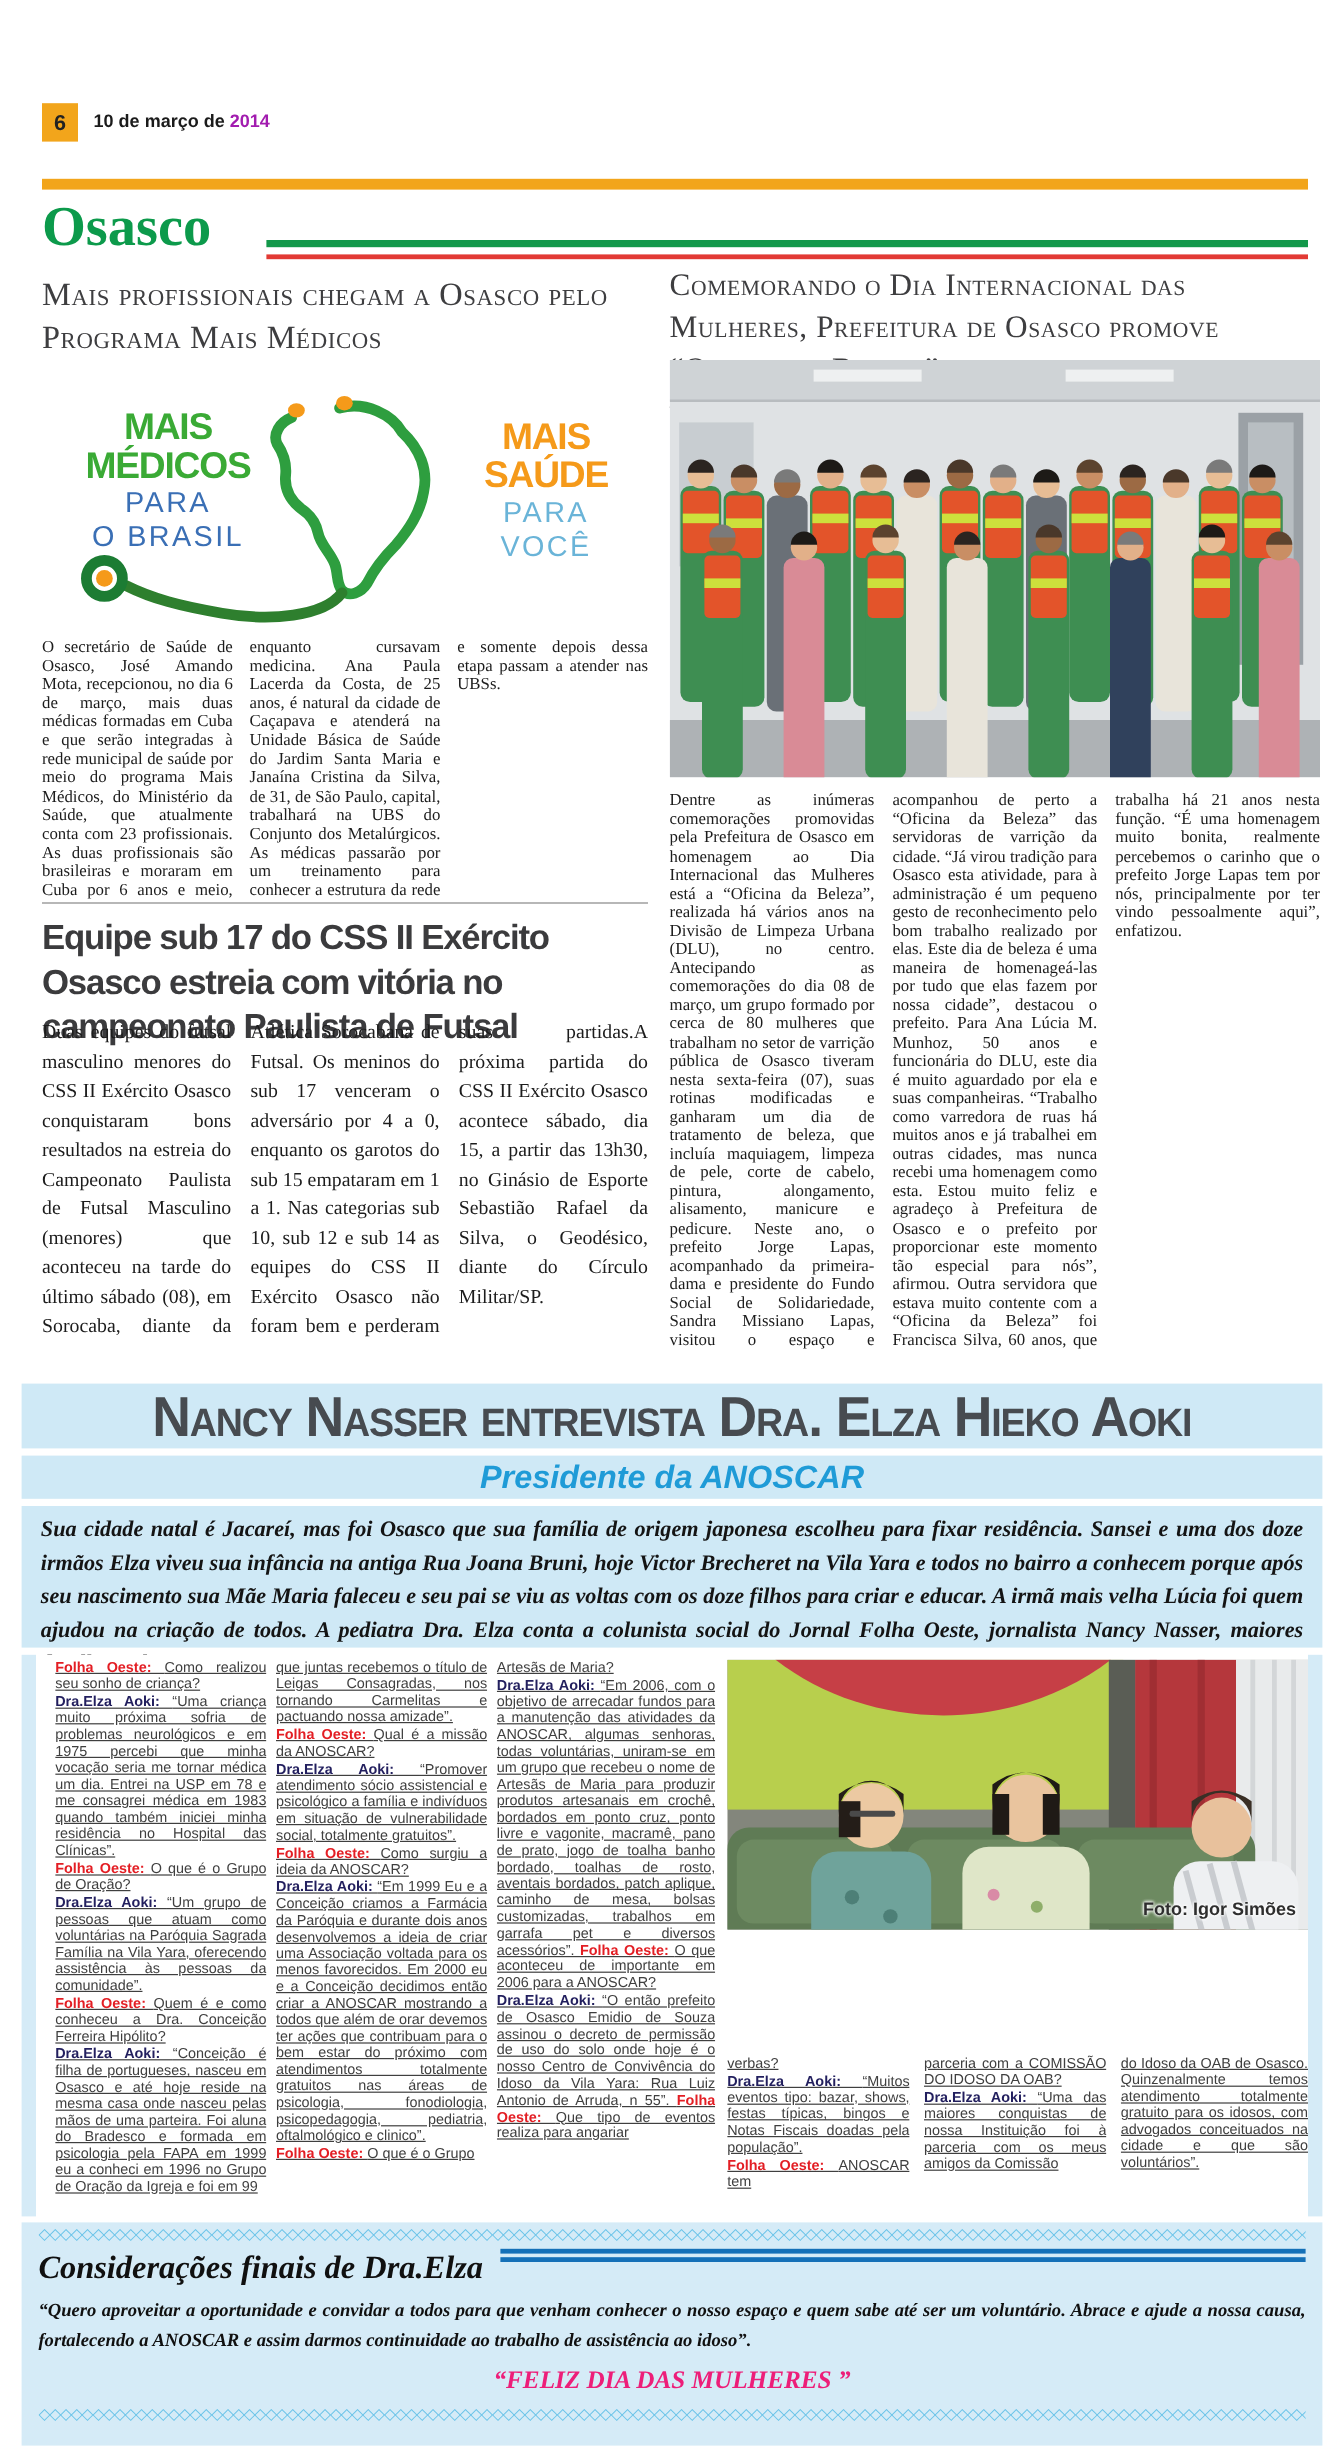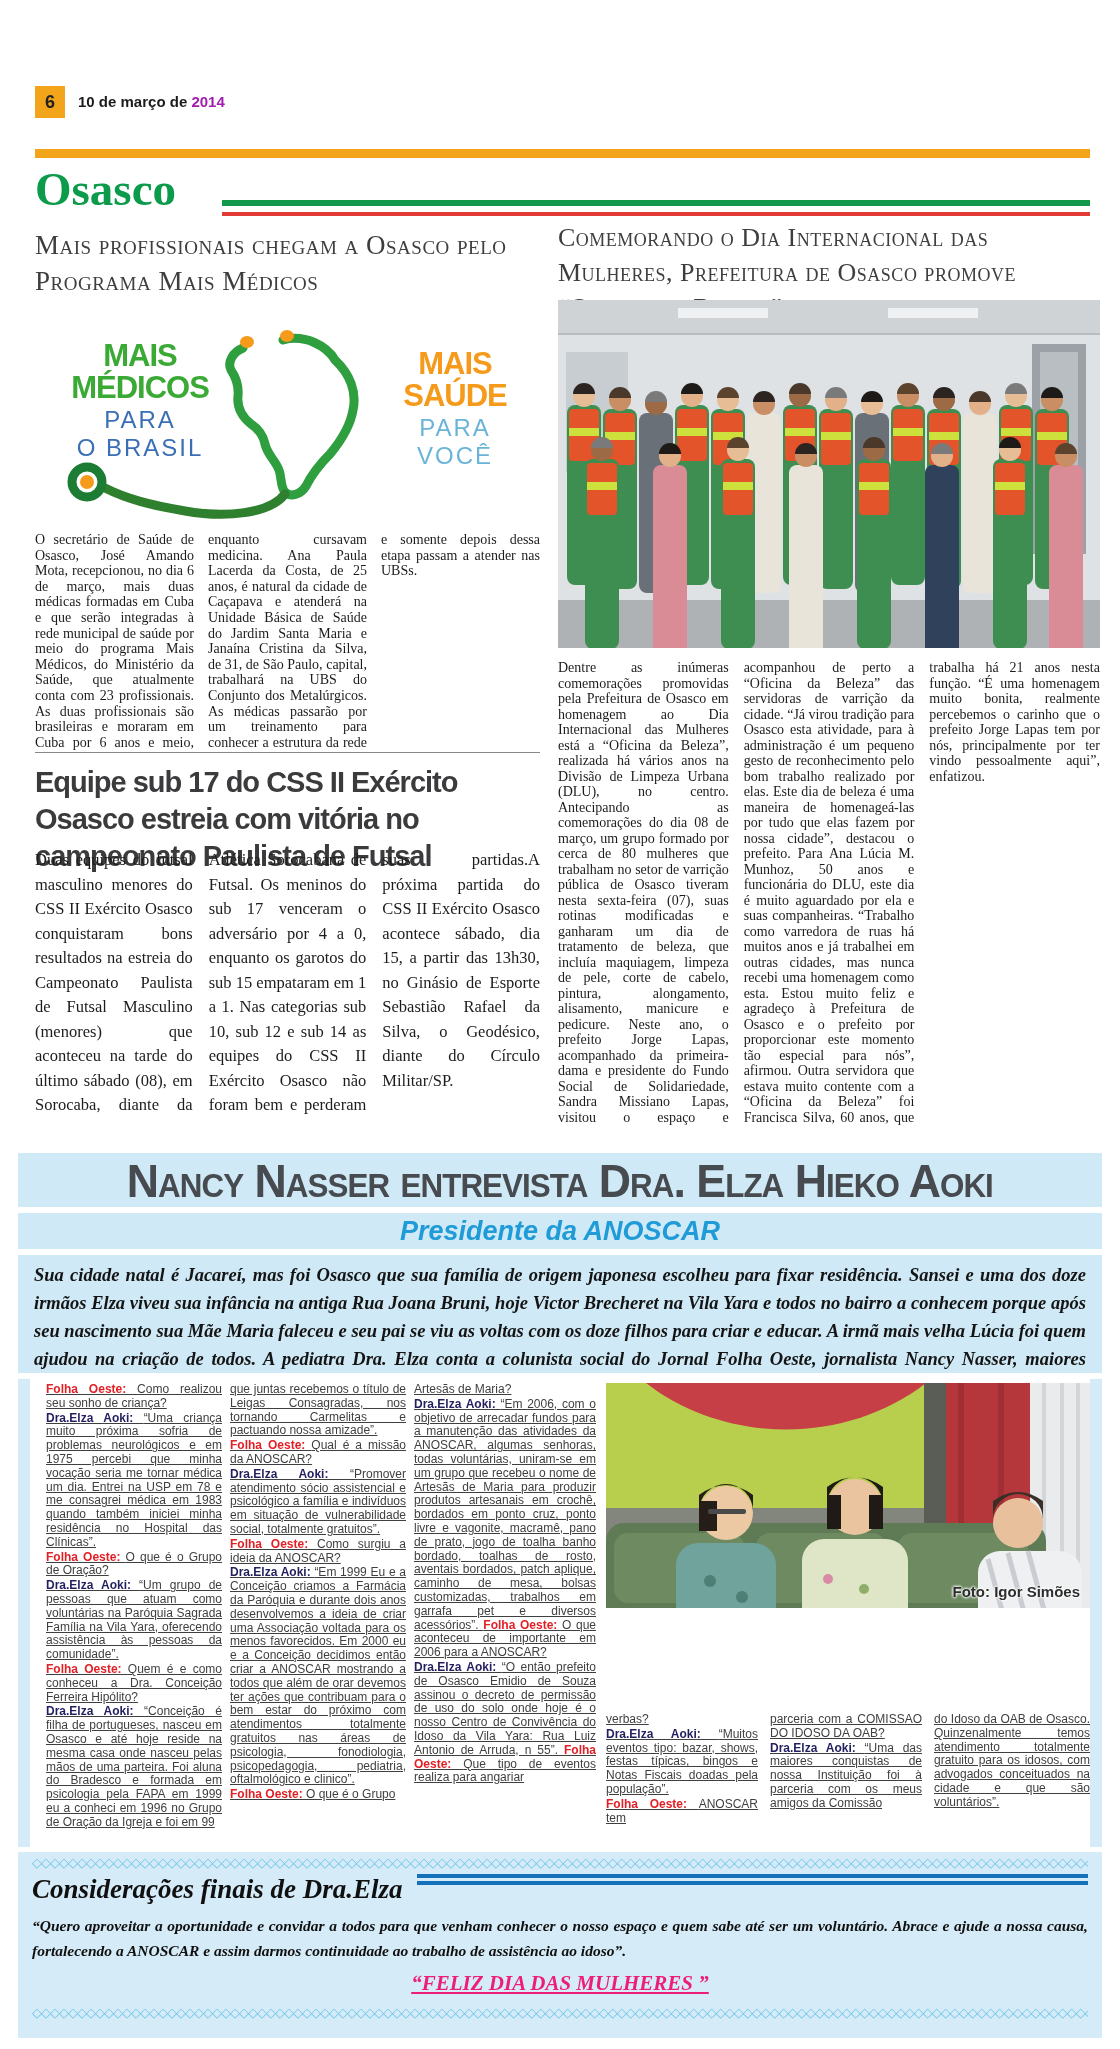--- a/index.html
+++ b/index.html
@@ -80,21 +80,21 @@
   .final-box{left:18px;top:1852px;width:1084px;height:186px;background:#d5ebf7;
              box-sizing:border-box;padding:4px 14px;}
   .diamond-row{white-space:nowrap;overflow:hidden;color:#66c2e8;font-size:13px;
                letter-spacing:-1px;line-height:14px;font-family:"DejaVu Sans",sans-serif;}
   .final-title-row{display:flex;align-items:flex-start;gap:14px;margin-top:4px;}
   .final-title{font-style:italic;font-weight:bold;font-size:27px;color:#101010;white-space:nowrap;}
   .dbl-line{flex:1;height:11px;border-top:4px solid #1470b8;border-bottom:4px solid #1470b8;box-sizing:border-box;}
   .final-quote{font-style:italic;font-weight:bold;font-size:15.5px;line-height:25px;color:#101010;
                margin-top:8px;text-align:justify;}
   .final-highlight{font-style:italic;font-weight:bold;font-size:21px;color:#ed1e79;
-                   text-align:center;margin-top:8px;text-decoration:underline;}
+                   text-align:center;margin-top:8px;}
   .final-box .diamond-row.bottom{margin-top:10px;}
 
   .photo-caption{position:absolute;right:10px;bottom:8px;font-family:"Liberation Sans",sans-serif;
       font-weight:bold;font-size:15px;color:#2e2e2e;
       text-shadow:0 0 3px #fff,0 0 3px #fff,0 0 3px #fff;}
   svg{display:block;}
 </style>
 </head>
 <body>
 

